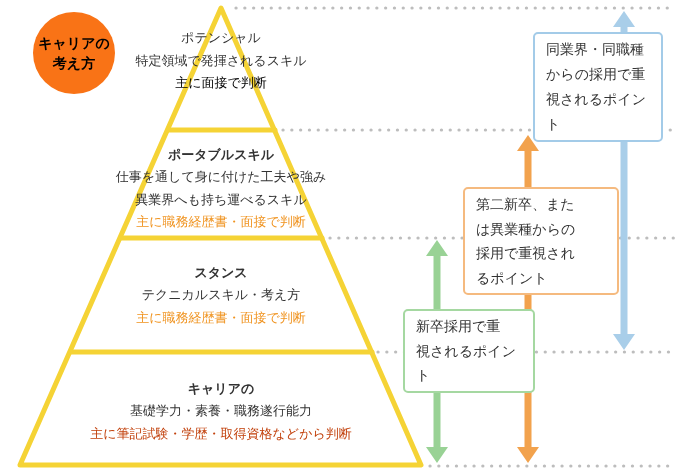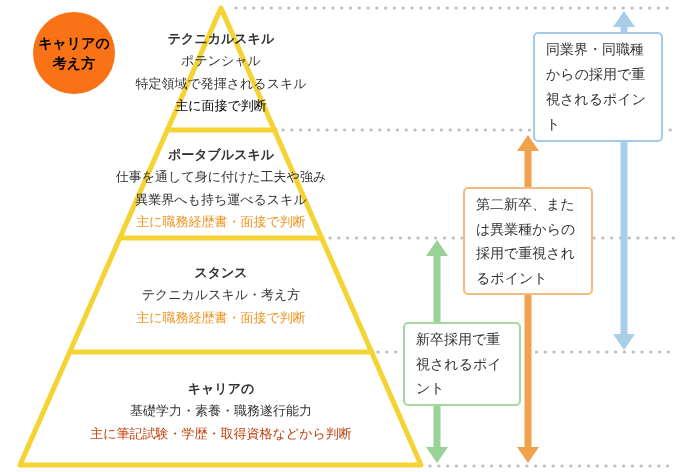--- a/index.html
+++ b/index.html
@@ -20,22 +20,22 @@
   .tier1{top:27px;}
   .tier2{top:143px;}
   .tier3{top:261px;}
   .tier4{top:377px;}
   .note{
     position:absolute;background:#fff;border:2px solid #ccc;border-radius:5px;
     box-sizing:border-box;color:#333;font-size:14px;white-space:pre-line;
     padding:3px 8px 3px 11px;
   }
   .note-blue{left:533px;top:32px;width:130px;line-height:25px;}
-  .note-orange{left:463px;top:187px;width:130px;line-height:24.5px;}
-  .note-green{left:403px;top:322px;width:118px;line-height:24.5px;}
+  .note-orange{left:463px;top:187px;width:156px;line-height:24.5px;}
+  .note-green{left:403px;top:309px;width:132px;line-height:24.5px;}
 </style>
 </head>
 <body>
 
 <div class="canvas">
 
   <svg class="layer" width="680" height="472" viewBox="0 0 680 472">
 
     <g>
       <line x1="236" y1="8" x2="674" y2="8" stroke-width="3.2" fill="none" stroke-linecap="round" stroke-dasharray="0.1 8.7" stroke="#BDBDBD"></line>
@@ -68,21 +68,20 @@
       <line x1="437" y1="253" x2="437" y2="450" stroke-width="7" stroke="#99D295"></line>
       <polygon points="437,240 426,256 448,256" fill="#99D295"></polygon>
       <polygon points="437,463 426,447 448,447" fill="#99D295"></polygon>
     </g>
   </svg>
 
   <div class="badge" style="background-color: #f97316;">キャリアの
 考え方</div>
 
   <div class="tier tier1">
-    <div class="tier-title">テクニカルスキル</div>
     <div class="tier-desc">ポテンシャル
 特定領域で発揮されるスキル</div>
     <div class="tier-judge" style="color: #000000;">主に面接で判断</div>
   </div>
 
   <div class="tier tier2">
     <div class="tier-title">ポータブルスキル</div>
     <div class="tier-desc">仕事を通して身に付けた工夫や強み
 異業界へも持ち運べるスキル</div>
     <div class="tier-judge" style="color: rgb(240, 147, 31);">主に職務経歴書・面接で判断</div>

